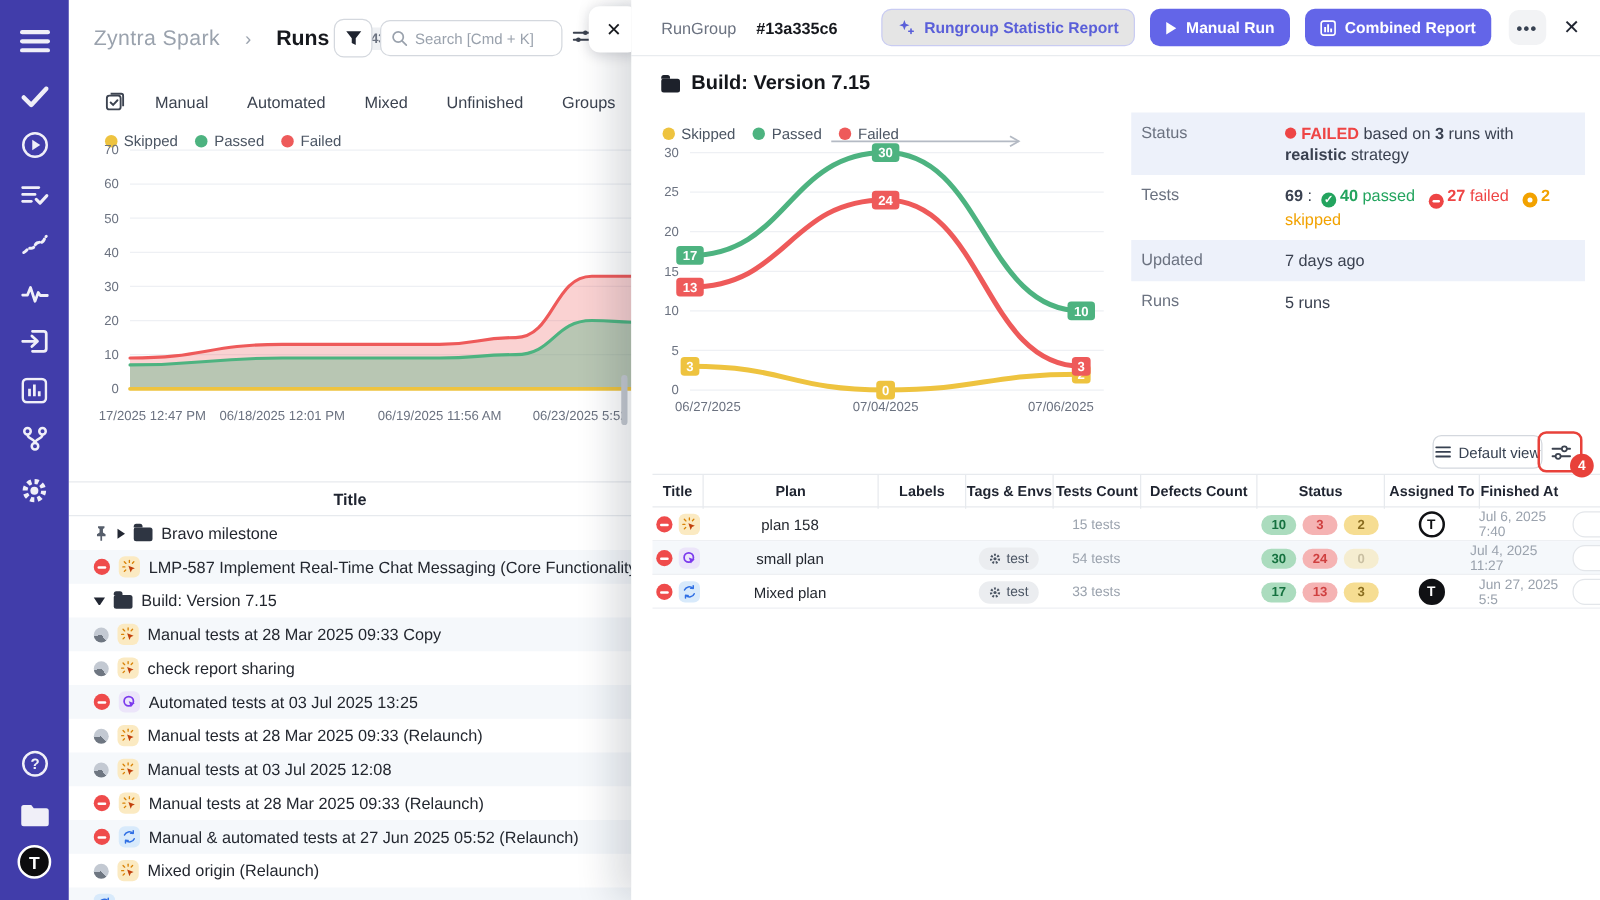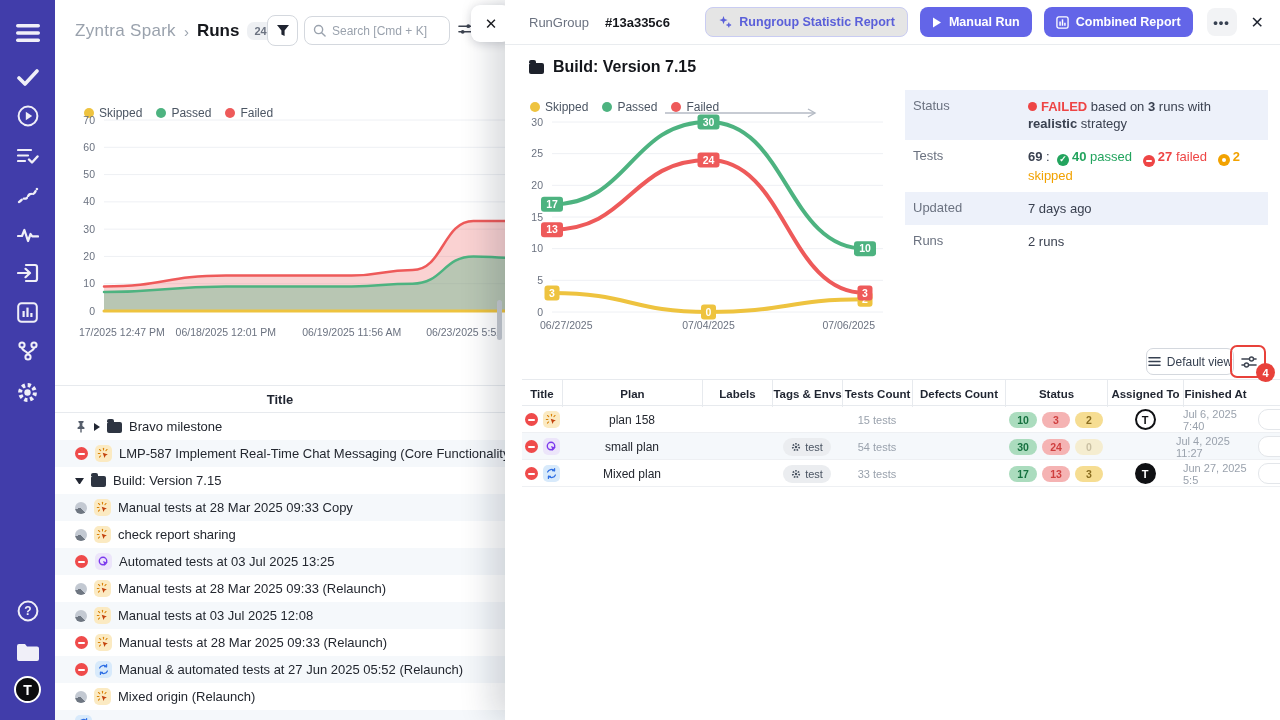--- a/index.html
+++ b/index.html
@@ -10,21 +10,21 @@
 
   
   #sidebar{left:0;top:0;width:55px;height:720px;background:#413daa;z-index:5;}
   .sb-icon{position:absolute;left:0;width:55px;height:30px;display:flex;align-items:center;justify-content:center;cursor:pointer;}
   .sb-icon svg{opacity:.92;}
   .sb-avatar{position:absolute;left:14px;width:27px;height:27px;border-radius:50%;background:#0c0c0e;
     color:#fff;font-weight:bold;font-size:14px;display:flex;align-items:center;justify-content:center;border:2px solid #fff;}
 
   
   #left-panel{left:55px;top:0;width:450px;height:720px;background:#fff;overflow:hidden;}
-  #breadcrumb{left:20px;top:18px;height:26px;display:flex;align-items:center;gap:8px;}
+  #breadcrumb{left:20px;top:18px;height:26px;display:flex;align-items:center;gap:20px;}
   .bc-project{font-size:17px;color:#9aa2ad;letter-spacing:.3px;}
   .bc-sep{font-size:15px;color:#9aa2ad;}
   .bc-page{font-size:17px;font-weight:bold;color:#16181d;}
   .bc-count{background:#eef0f3;color:#6b7280;font-size:11px;font-weight:bold;border-radius:7px;padding:3px 7px;}
   .tool-btn{border:1px solid #d4d8de;border-radius:8px;background:#fff;display:flex;align-items:center;justify-content:center;cursor:pointer;}
   #filter-btn{left:212px;top:15px;width:31px;height:31px;}
   #search-box{left:249px;top:16px;width:146px;height:29px;border:1px solid #d4d8de;border-radius:8px;
     display:flex;align-items:center;gap:6px;padding:0 8px;background:#fff;}
   #search-box span{font-size:12px;color:#9aa2ad;white-space:nowrap;overflow:hidden;text-align:center;}
   #cols-icon{left:403px;top:22px;}
@@ -252,20 +252,35 @@
           <g stroke="#3c4350" stroke-width="1.6" stroke-linecap="round">
             <line x1="1" y1="4" x2="15" y2="4"></line>
             <line x1="1" y1="10" x2="15" y2="10"></line>
           </g>
           <circle cx="11" cy="4" r="2" fill="#3c4350"></circle>
           <circle cx="5" cy="10" r="2" fill="#3c4350"></circle>
         </svg>
     </div>
     <div id="panel-close" class="abs">✕</div>
 
+    <div id="tabs-row" class="abs">
+      <span id="tab-icon">
+        <svg width="16" height="16" viewBox="0 0 16 16">
+            <rect x="1.5" y="3.5" width="11" height="11" rx="2" fill="none" stroke="#3c4350" stroke-width="1.5"></rect>
+            <path d="M4.5 2h8.5a1.5 1.5 0 0 1 1.5 1.5V12" fill="none" stroke="#3c4350" stroke-width="1.5"></path>
+            <path d="M4.5 9l2 2 3.5-3.8" fill="none" stroke="#3c4350" stroke-width="1.5" stroke-linecap="round"></path>
+          </svg>
+      </span>
+      <span class="tab">Manual</span>
+      <span class="tab">Automated</span>
+      <span class="tab">Mixed</span>
+      <span class="tab">Unfinished</span>
+      <span class="tab">Groups</span>
+
+    </div>
 
     <div id="legend-left" class="abs legend">
         <span class="legend-item">
           <span class="legend-dot" style="background:#eec33f"></span>
           <span class="legend-label">Skipped</span>
         </span>
         <span class="legend-item">
           <span class="legend-dot" style="background:#4db380"></span>
           <span class="legend-label">Passed</span>
         </span>
@@ -572,21 +587,21 @@
     <div class="det-row">
       <span class="det-label">Tests</span>
       <span class="det-value"><span class="b">69</span> <span>:</span>&nbsp;&nbsp;<span class="mini-circ mc-green">✓</span><span class="b green">40</span> <span class="green">passed</span>&nbsp;&nbsp;&nbsp;<span class="mini-circ mc-red"></span><span class="b red">27</span> <span class="red">failed</span>&nbsp;&nbsp;&nbsp;<span class="mini-circ mc-orange"></span><span class="b orange">2</span> <span class="orange">skipped</span></span>
     </div>
     <div class="det-row bg">
       <span class="det-label">Updated</span>
       <span class="det-value">7 days ago</span>
     </div>
     <div class="det-row">
       <span class="det-label">Runs</span>
-      <span class="det-value">2 runs</span>
+      <span class="det-value">5 runs</span>
     </div>
   </div>
 
   <div id="view-btn" class="abs">
     <svg width="13" height="11" viewBox="0 0 14 12">
         <g stroke="#374151" stroke-width="1.6" stroke-linecap="round">
           <line x1="1" y1="2" x2="13" y2="2"></line>
           <line x1="1" y1="6" x2="13" y2="6"></line>
           <line x1="1" y1="10" x2="13" y2="10"></line>
         </g>

